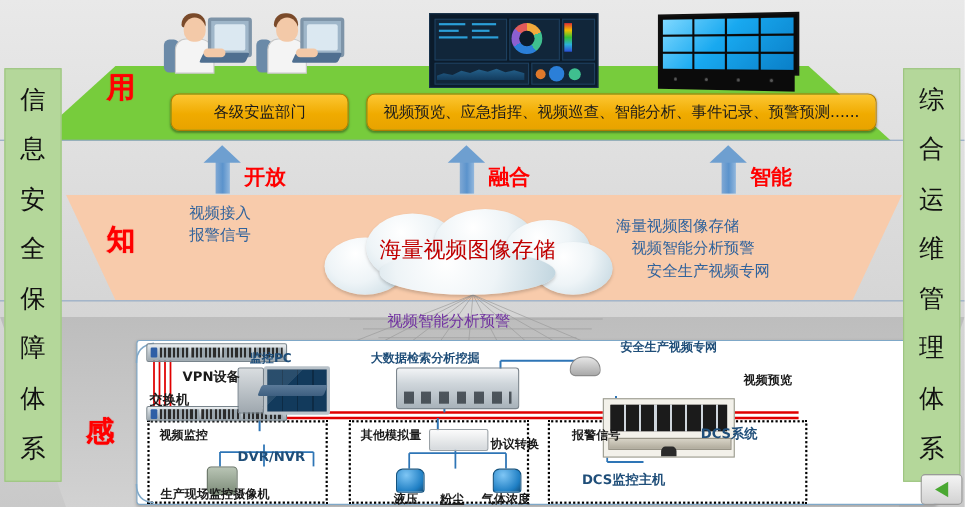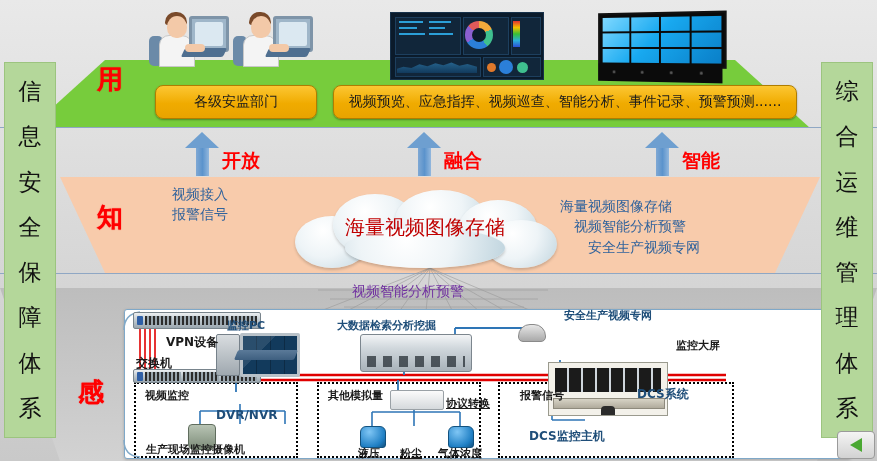--- a/index.html
+++ b/index.html
@@ -495,32 +495,32 @@
   <div class="dev server-box" style="left:360px;top:334px;"></div>
 
   <div class="bp-label blue" style="left:564px;top:308px;">安全生产视频专网</div>
   <div class="dev domecam" style="left:518px;top:324px;"></div>
 
   <div class="dev videowall-sm" style="left:548px;top:324px;">
     <div class="grid"></div>
       <div class="desk"></div>
       <div class="chair"></div>
   </div>
-  <div class="bp-label" style="left:676px;top:338px;">监控大屏</div>
+  <div class="bp-label" style="left:676px;top:338px;">视频预览</div>
 
   <div class="bp-label" style="left:145px;top:388px;">视频监控</div>
 
   <div class="bp-label blue" style="left:216px;top:408px;font-size:12px;">DVR/NVR</div>
   <div class="dev ptz" style="left:188px;top:424px;"></div>
 
   <div class="bp-label" style="left:146px;top:442px;">生产现场监控摄像机</div>
 
   <div class="bp-label" style="left:328px;top:388px;">其他模拟量</div>
   <div class="dev proto-box" style="left:390px;top:390px;"></div>
-  <div class="bp-label" style="left:446px;top:396px;text-decoration:underline;">协议转换</div>
+  <div class="bp-label" style="left:446px;top:396px;">协议转换</div>
   <div class="dev sensor-blue" style="left:360px;top:426px;"></div>
 
   <div class="dev sensor-blue" style="left:448px;top:426px;"></div>
   <div class="bp-label" style="left:358px;top:446px;">液压</div>
   <div class="bp-label" style="left:400px;top:446px;text-decoration:underline;">粉尘</div>
   <div class="bp-label" style="left:438px;top:446px;">气体浓度</div>
 
   <div class="bp-label" style="left:520px;top:388px;">报警信号</div>
 
   <div class="bp-label blue" style="left:529px;top:428px;font-size:12px;">DCS监控主机</div>

